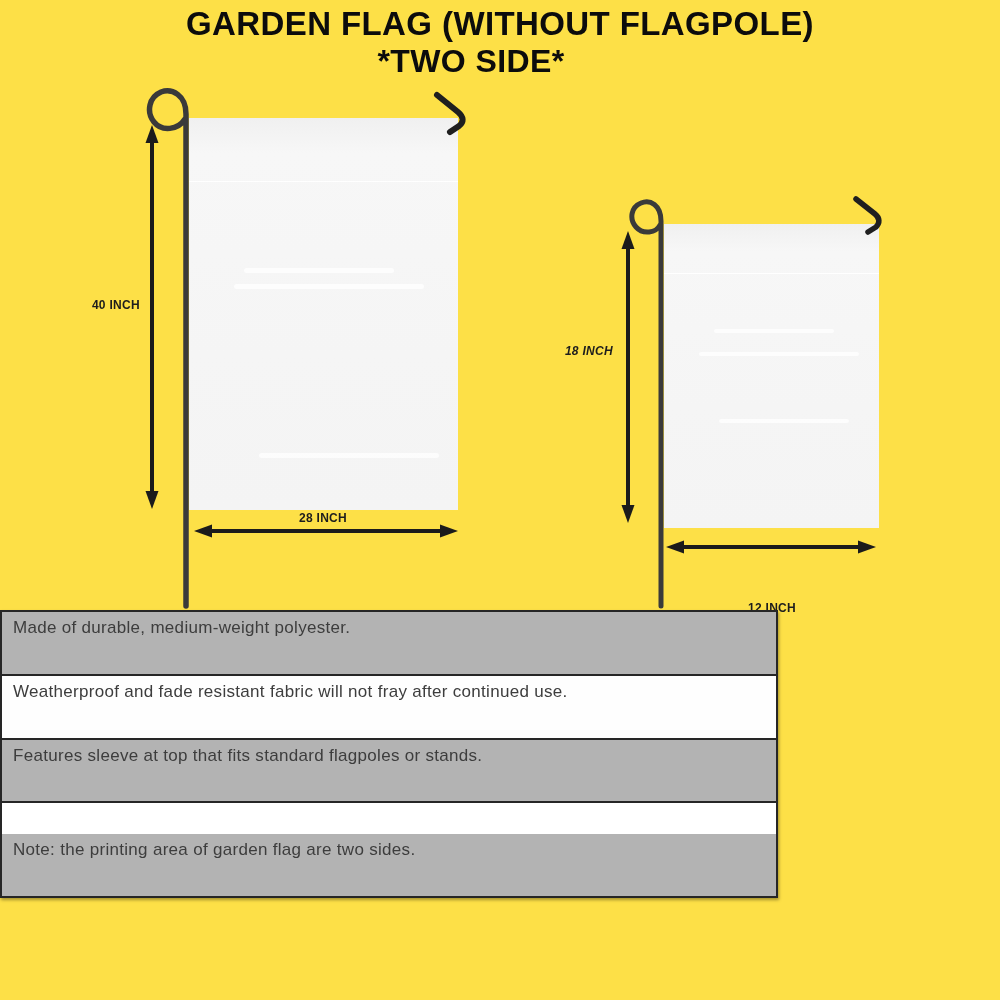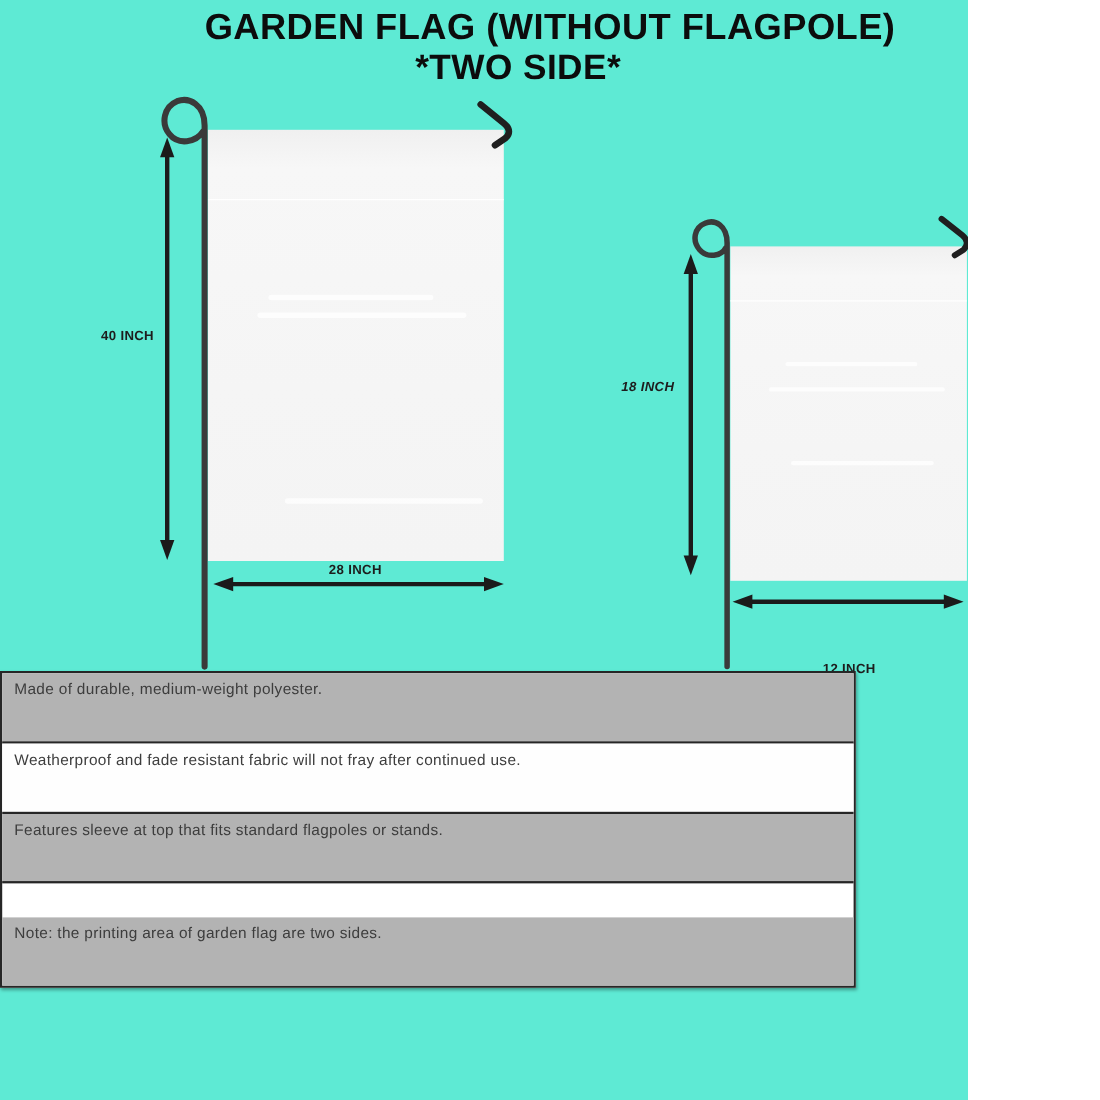--- a/index.html
+++ b/index.html
@@ -1,17 +1,17 @@
 <!DOCTYPE html>
 <html><head>
 <meta charset="utf-8">
 <style>
   html,body{margin:0;padding:0;background:#ffffff;}
   .canvas{
-    position:relative;width:880px;height:1000px;background:#5eead4;
+    position:relative;width:1000px;height:1000px;background:#fde047;
     overflow:hidden;font-family:"Liberation Sans",sans-serif;
   }
   
   .title{position:absolute;top:5px;left:0;width:1000px;text-align:center;
          color:#0c0c0c;font-weight:bold;}
   .title-line1{font-size:33px;line-height:38px;letter-spacing:.4px;}
   .title-line2{font-size:32px;line-height:36px;letter-spacing:.4px;position:relative;left:-29px;}
   
   .flag{position:absolute;background:linear-gradient(180deg,#f0f0f0 0%,#f7f7f7 9%,#f5f5f5 60%,#f4f4f4 100%);}
   .flag-large{left:189px;top:118px;width:269px;height:392px;}
@@ -30,21 +30,21 @@
   .lbl-40{left:38px;top:298px;width:102px;text-align:right;}
   .lbl-28{left:223px;top:511px;width:200px;text-align:center;}
   .lbl-18{left:511px;top:344px;width:102px;text-align:right;font-style:italic;}
   .lbl-12{left:672px;top:568px;width:200px;text-align:center;margin-top:33px;}
   
   .spec-table{position:absolute;left:0;top:610px;width:778px;height:288px;
               box-sizing:border-box;border:2px solid #262626;background:#fff;
               display:flex;flex-direction:column;
               box-shadow:1px 2px 3px rgba(0,0,0,.35);}
   .spec-row{flex:1;box-sizing:border-box;border-bottom:2px solid #262626;
-            padding:6px 12px 0 11px;font-size:14px;letter-spacing:.3px;
+            padding:6px 12px 0 11px;font-size:17px;letter-spacing:.3px;
             color:#3d3d3d;}
   .spec-row:last-child{border-bottom:none;margin-top:31px;}
   .spec-row.shaded{background:#b3b3b3;}
   .spec-row.plain{background:#fefefe;}
 </style>
 </head>
 <body>
 
 <div class="canvas">
 

